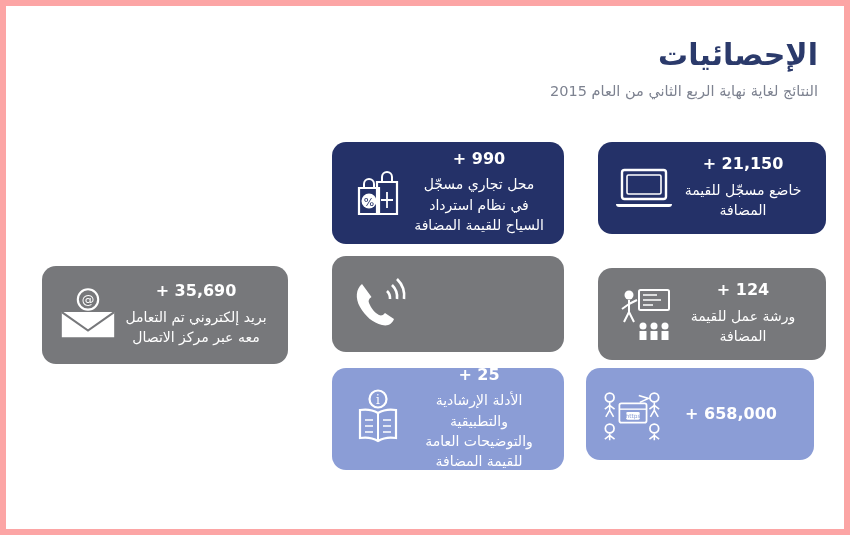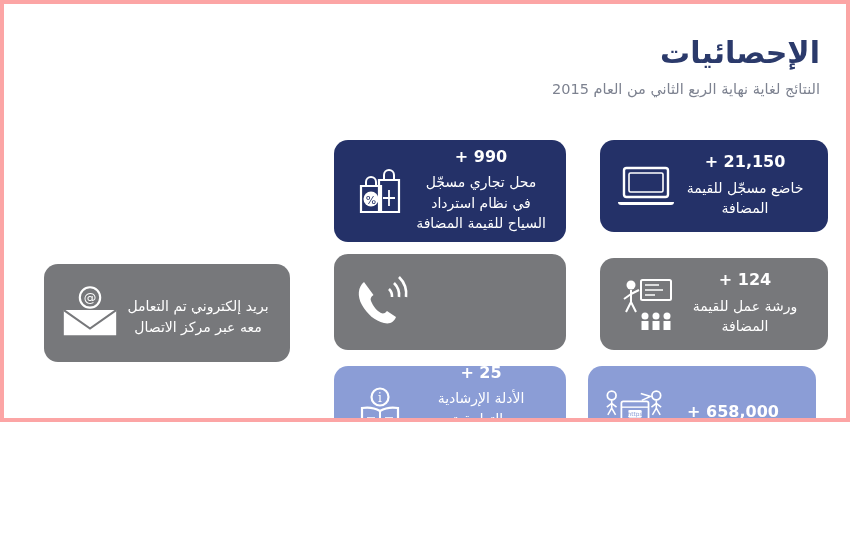--- a/index.html
+++ b/index.html
@@ -9,24 +9,24 @@
   body {
     width: 850px;
     height: 535px;
     background: #ffffff;
     font-family: "DejaVu Sans", "Liberation Sans", sans-serif;
     overflow: hidden;
   }
   .page {
     position: relative;
     width: 850px;
-    height: 422px;
+    height: 535px;
     background: #ffffff;
     box-sizing: border-box;
-    border: 4px solid #fca5a5;
+    border: 6px solid #fca5a5;
     overflow: hidden;
   }
 
   
   .header {
     position: absolute;
     top: 32px;
     right: 26px;
     text-align: right;
     width: 640px;
@@ -103,21 +103,21 @@
   
   .navy  { background: #243168; }
   .gray  { background: #77787b; }
   .peri  { background: #8b9dd6; }
 
   
   
   .c-vat-registered { right: 0px;   top: 6px;   width: 228px; height: 92px; }
   .c-shops          { right: 262px; top: 6px;   width: 232px; height: 102px; }
 
-  .c-workshops      { right: 0px;   top: 124px; width: 228px; height: 92px; justify-content: space-between; }
+  .c-workshops      { right: 0px;   top: 132px; width: 228px; height: 92px; justify-content: space-between; }
   .c-calls          { right: 262px; top: 120px; width: 232px; height: 96px; }
   .c-emails         { right: 538px; top: 130px; width: 246px; height: 98px; }
 
   .c-website        { right: 12px;   top: 232px; width: 228px; height: 92px; }
   .c-guides         { right: 262px; top: 232px; width: 232px; height: 102px; }
 </style>
 </head>
 <body>
 
 <div class="page">
@@ -197,20 +197,21 @@
     <div class="card gray c-emails">
       <div class="icon">
         <svg width="66" height="58" viewBox="0 0 66 58" fill="none" stroke="#ffffff" stroke-width="2.2">
           <circle cx="33" cy="13" r="10.5"></circle>
           <text x="33" y="18" font-size="13" font-family="DejaVu Sans, sans-serif" fill="#ffffff" text-anchor="middle" stroke="none">@</text>
           <path d="M6 26 h54 v26 h-54 z" fill="#ffffff" stroke="none"></path>
           <path d="M6 26 l27 19 l27 -19" fill="none" stroke="#77787b" stroke-width="2.2"></path>
         </svg>
       </div>
       <div class="texts">
+        <div class="value">+ 35,690</div>
         <div class="label">بريد إلكتروني تم التعامل معه عبر مركز الاتصال</div>
       </div>
     </div>
 
     <div class="card peri c-website">
       <div class="icon">
         <svg width="66" height="58" viewBox="0 0 66 58" fill="none" stroke="#ffffff" stroke-width="1.8">
           <rect x="20" y="18" width="28" height="20" rx="2"></rect>
           <path d="M20 24 h28" stroke-width="1.4"></path>
           <rect x="27" y="27" width="14" height="8" rx="1.5" fill="#ffffff" stroke="none"></rect>

